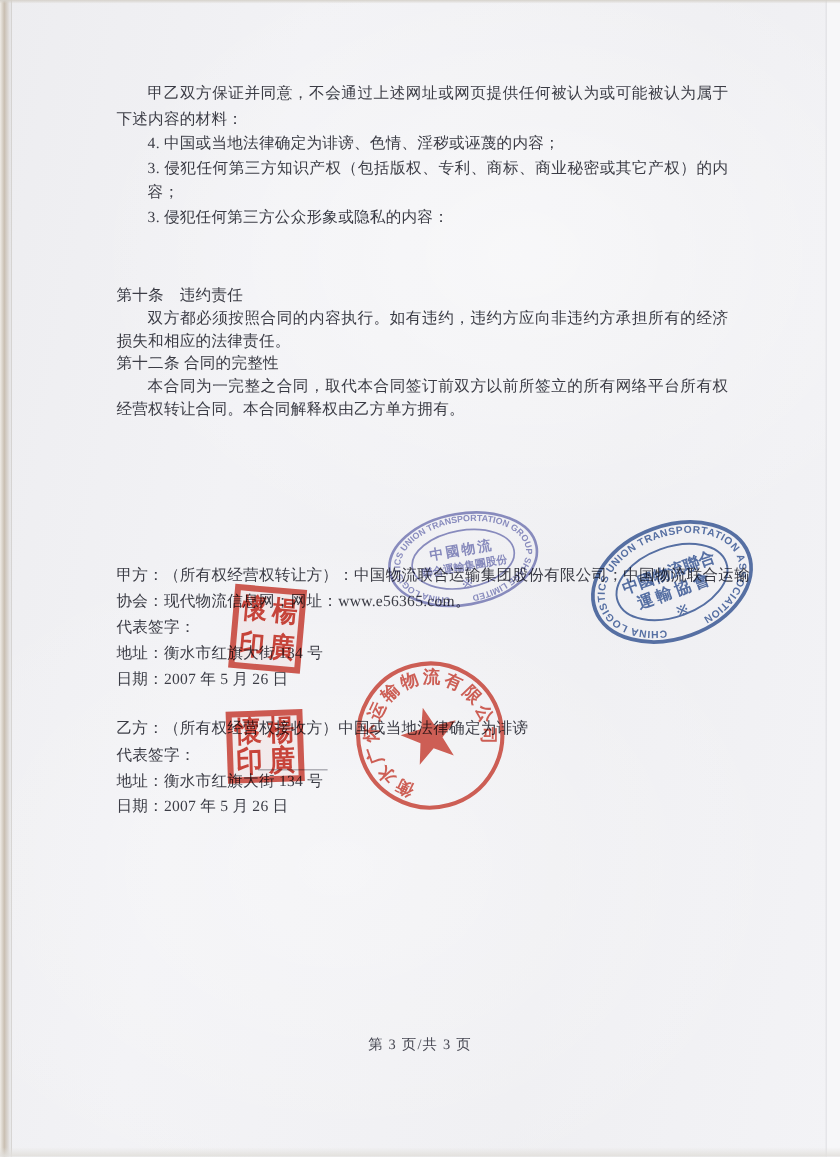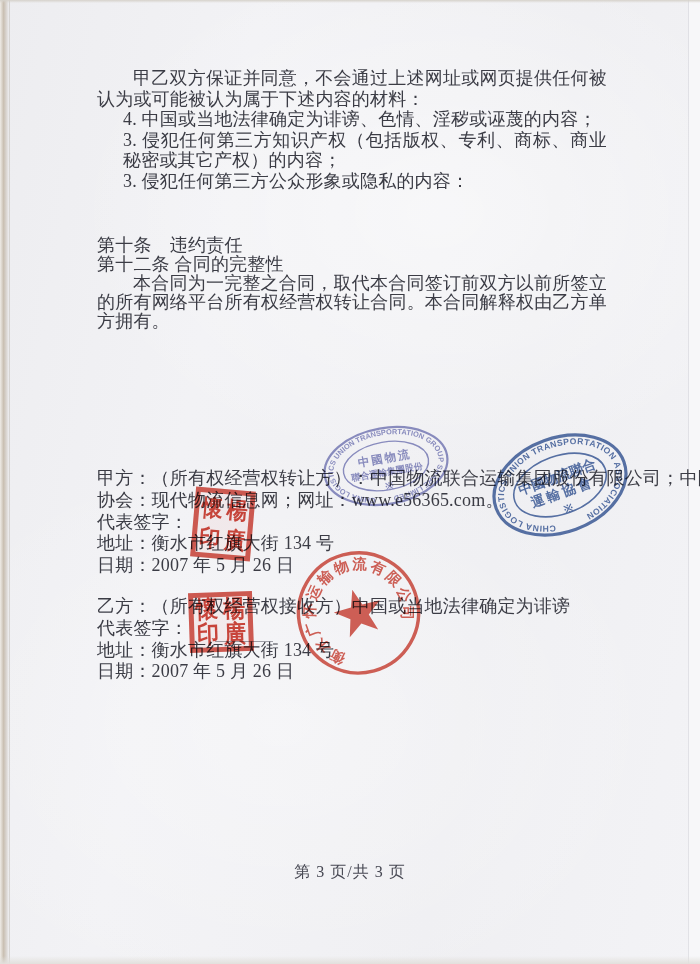--- a/index.html
+++ b/index.html
@@ -17,30 +17,30 @@
     background:linear-gradient(90deg,#efece7 0%,#c9bfb2 40%,#ddd9d6 75%,rgba(240,240,243,0) 100%);}
   .edge-left-line{position:absolute;left:9px;top:0;bottom:0;width:1px;background:#b9b4ad;opacity:.45;}
   .edge-top{position:absolute;left:0;top:0;right:0;height:3px;
     background:linear-gradient(#d6d2cb,rgba(240,240,243,0));}
   .edge-right{position:absolute;top:0;bottom:0;left:688px;width:1px;background:#c9c9cf;opacity:.4;}
   .edge-right-fill{position:absolute;top:0;bottom:0;left:689px;right:0;background:#f7f7f9;}
   .edge-bottom{position:absolute;left:0;right:0;bottom:0;height:8px;
     background:linear-gradient(rgba(240,240,243,0),#e2e0dc);}
 
   
-  .tblock{position:absolute;left:97px;width:510px;font-size:18px;letter-spacing:.2px;}
+  .tblock{position:absolute;left:97px;width:510px;font-size:13px;letter-spacing:.2px;}
   .p{margin:0;text-align:justify;}
   .indent{text-indent:2em;}
   .lh-a{line-height:20.6px;}
   .lh-b{line-height:20.6px;}
   .lh-c{line-height:19px;}
   .listitem{padding-left:26px;}
   .partyline{white-space:nowrap;line-height:21.8px;}
   .footer{position:absolute;left:0;right:0;top:862px;text-align:center;
-    font-size:16px;color:#474853;letter-spacing:1px;}
+    font-size:12px;color:#474853;letter-spacing:1px;}
   .sigline{position:absolute;left:215px;top:641px;width:58px;height:1px;background:#5a5a66;opacity:.55;}
 
   
   .stamp{position:absolute;mix-blend-mode:multiply;}
   .seal-square{
     border:5px solid rgba(204,55,43,.88);
     background:rgba(214,70,55,.06);
     display:grid;grid-template-columns:1fr 1fr;grid-template-rows:1fr 1fr;
     align-items:center;justify-items:center;
     color:#cc372b;font-weight:bold;font-size:20px;line-height:1;
@@ -68,20 +68,21 @@
   <div class="tblock lh-a" style="top:68px;">
     <p class="p indent">甲乙双方保证并同意，不会通过上述网址或网页提供任何被认为或可能被认为属于下述内容的材料：</p>
     <p class="p listitem">4. 中国或当地法律确定为诽谤、色情、淫秽或诬蔑的内容；</p>
     <p class="p listitem">3. 侵犯任何第三方知识产权（包括版权、专利、商标、商业秘密或其它产权）的内容；</p>
     <p class="p listitem">3. 侵犯任何第三方公众形象或隐私的内容：</p>
   </div>
 
 
   <div class="tblock lh-c" style="top:236px;">
     <p class="p">第十条　违约责任</p>
+    <p class="p indent">双方都必须按照合同的内容执行。如有违约，违约方应向非违约方承担所有的经济损失和相应的法律责任。</p>
     <p class="p">第十二条 合同的完整性</p>
     <p class="p indent">本合同为一完整之合同，取代本合同签订前双方以前所签立的所有网络平台所有权经营权转让合同。本合同解释权由乙方单方拥有。</p>
   </div>
 
   <div class="tblock" style="top:468px;">
     <div class="partyline">甲方：（所有权经营权转让方）：中国物流联合运输集团股份有限公司；中国物流联合运输</div>
     <div class="partyline">协会：现代物流信息网；网址：www.e56365.com。</div>
     <div class="partyline">代表签字：</div>
     <div class="partyline">地址：衡水市红旗大街 134 号</div>
     <div class="partyline">日期：2007 年 5 月 26 日</div>

